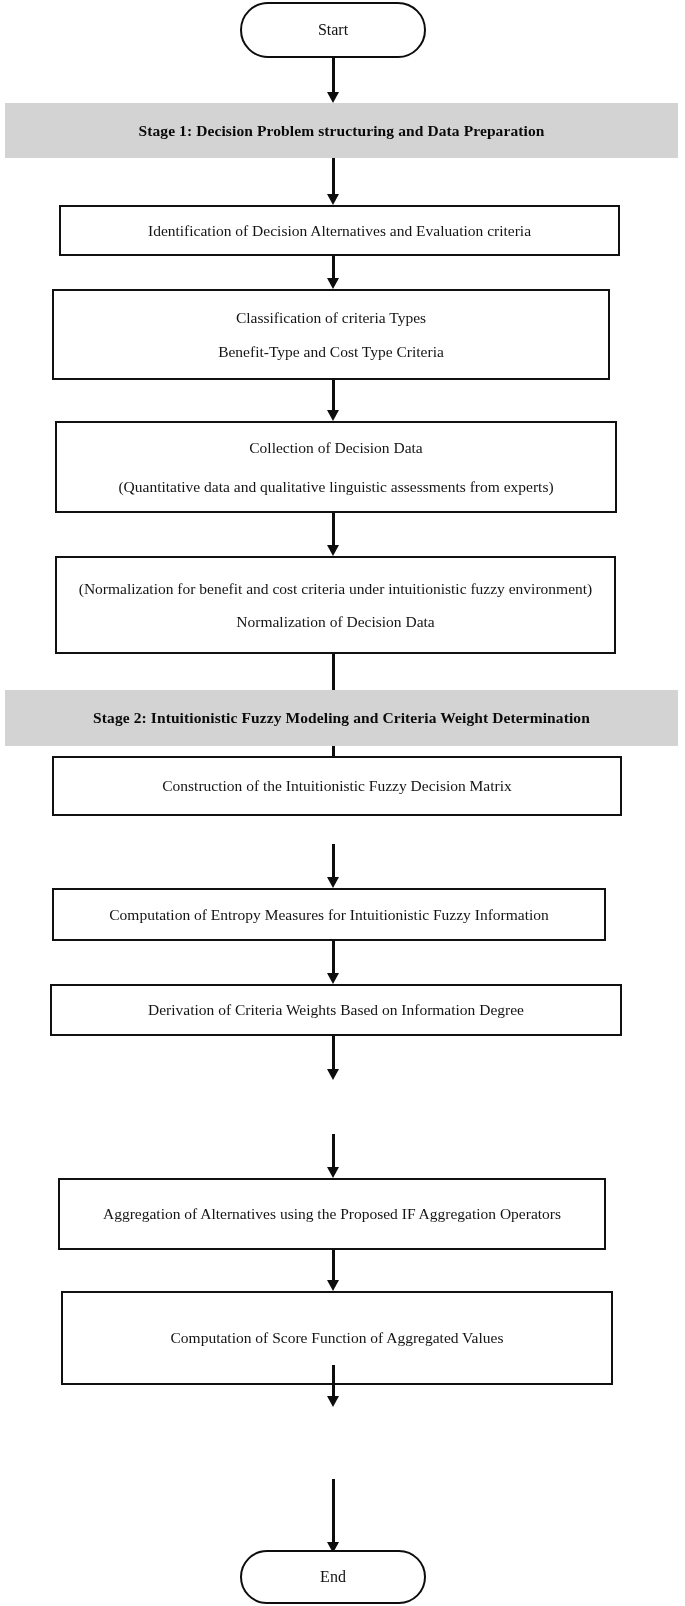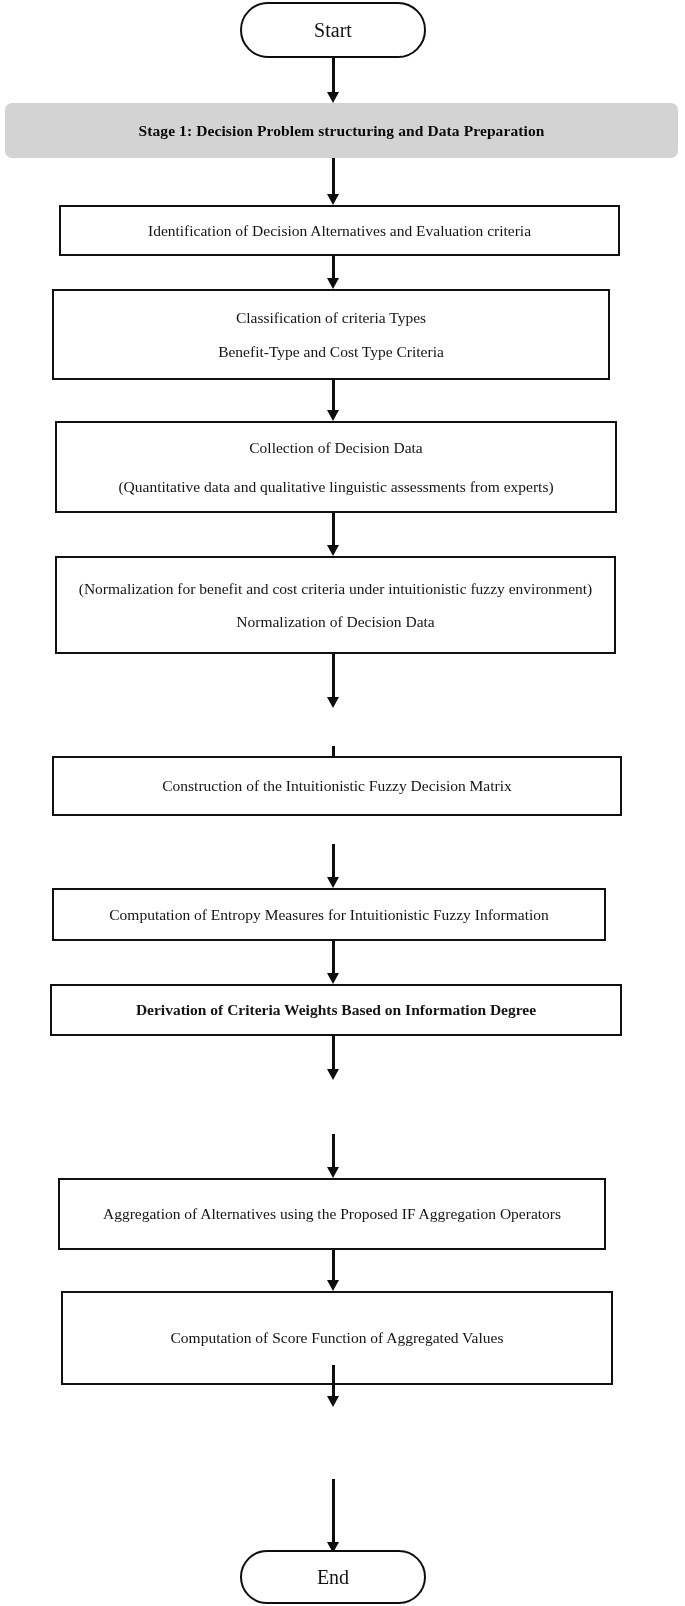--- a/index.html
+++ b/index.html
@@ -19,39 +19,38 @@
   
   .terminator {
     position: absolute;
     box-sizing: border-box;
     border: 2.5px solid #0d0d0d;
     border-radius: 999px;
     background: #ffffff;
     display: flex;
     align-items: center;
     justify-content: center;
-    font-size: 20px;
+    font-size: 16px;
     color: #121212;
     line-height: 1.2;
   }
 
   
   .stage-banner {
     position: absolute;
     box-sizing: border-box;
     background: #d3d3d3;
     display: flex;
     align-items: center;
     justify-content: center;
     font-weight: bold;
     font-size: 15.5px;
     color: #0a0a0a;
     letter-spacing: 0.1px;
     text-align: center;
-    border-radius: 7px;
   }
 
   
   .process {
     position: absolute;
     box-sizing: border-box;
     border: 2.5px solid #111111;
     background: #ffffff;
     display: flex;
     flex-direction: column;
@@ -147,20 +146,23 @@
   <div class="process" style="left:55px; top:556px; width:561px; height:98px; justify-content:center; gap:14px;">
     <span class="ln">(Normalization for benefit and cost criteria under intuitionistic fuzzy environment)</span>
     <span class="ln">Normalization of Decision Data</span>
   </div>
 
   <div class="conn" style="left:333px; top:654px; height:54px;">
     <div class="shaft" style="height:43px;"></div>
     <div class="head" style="top:43px;"></div>
   </div>
 
+  <div class="stage-banner" style="left:5px; top:690px; width:673px; height:56px;">
+    <span>Stage 2: Intuitionistic Fuzzy Modeling and Criteria Weight Determination</span>
+  </div>
 
   <div class="conn" style="left:333px; top:746px; height:46px;">
     <div class="shaft" style="height:35px;"></div>
     <div class="head" style="top:35px;"></div>
   </div>
 
   <div class="process" style="left:52px; top:756px; width:570px; height:60px; justify-content:center;">
     <span class="ln">Construction of the Intuitionistic Fuzzy Decision Matrix</span>
   </div>
 
@@ -171,21 +173,21 @@
 
   <div class="process" style="left:52px; top:888px; width:554px; height:53px; justify-content:center;">
     <span class="ln">Computation of Entropy Measures for Intuitionistic Fuzzy Information</span>
   </div>
 
   <div class="conn" style="left:333px; top:941px; height:43px;">
     <div class="shaft" style="height:32px;"></div>
     <div class="head" style="top:32px;"></div>
   </div>
 
-  <div class="process" style="left:50px; top:984px; width:572px; height:52px; justify-content:center;font-weight:bold;">
+  <div class="process" style="left:50px; top:984px; width:572px; height:52px; justify-content:center;">
     <span class="ln">Derivation of Criteria Weights Based on Information Degree</span>
   </div>
 
   <div class="conn" style="left:333px; top:1036px; height:44px;">
     <div class="shaft" style="height:33px;"></div>
     <div class="head" style="top:33px;"></div>
   </div>
 
 
   <div class="conn" style="left:333px; top:1134px; height:44px;">

